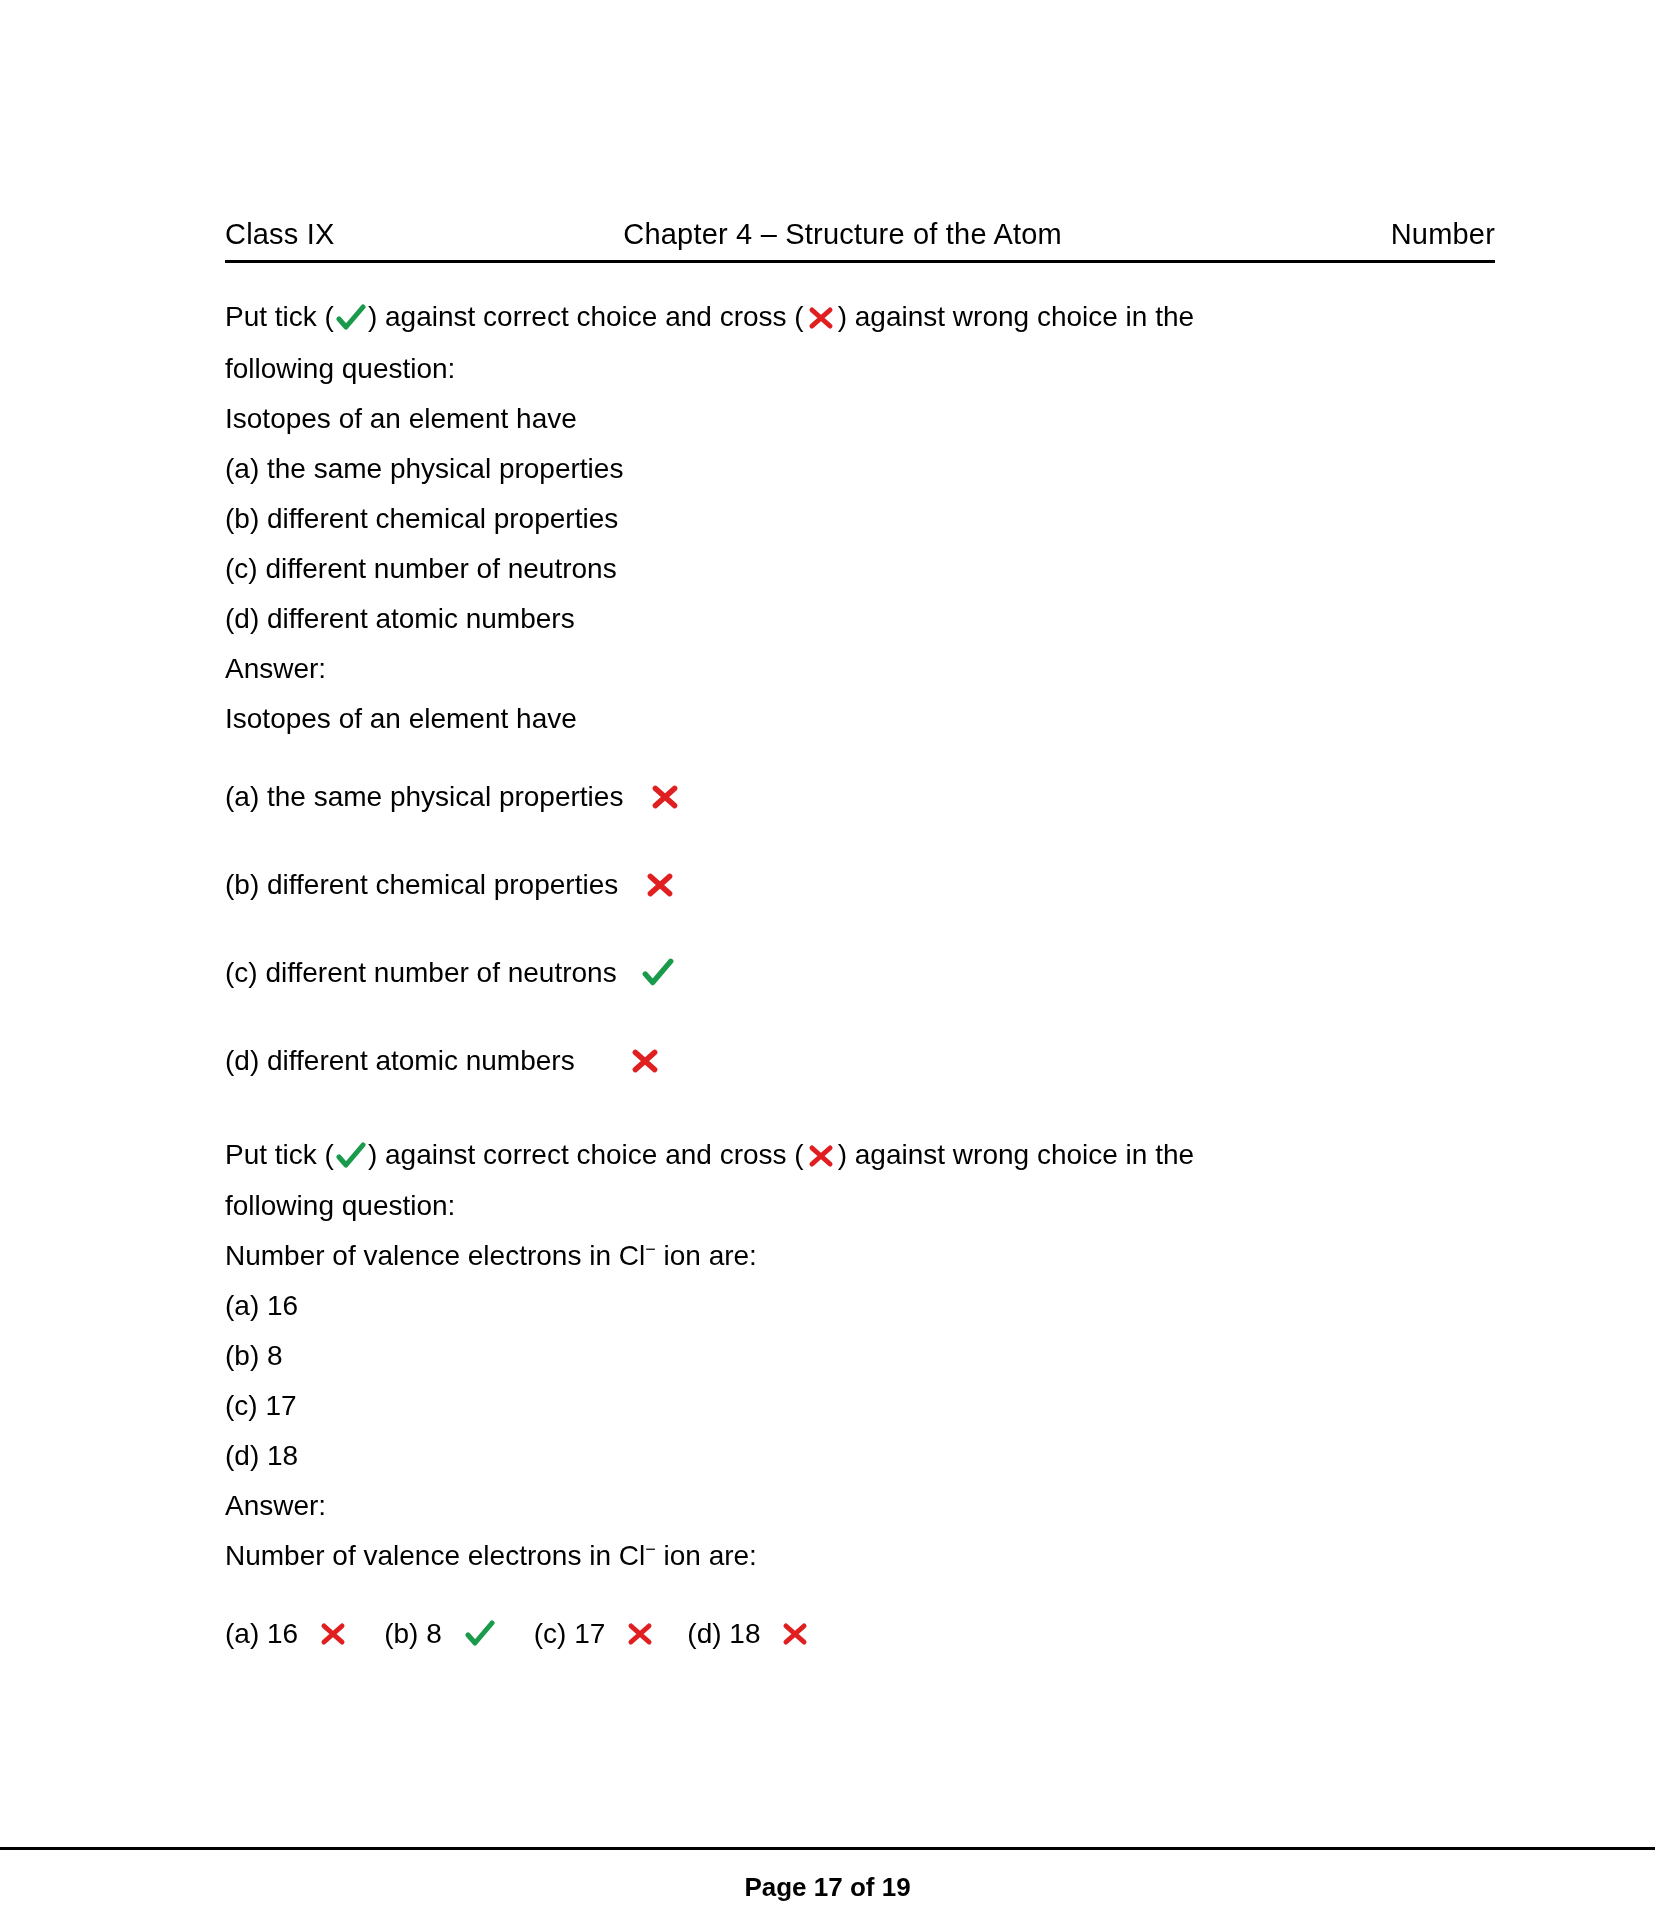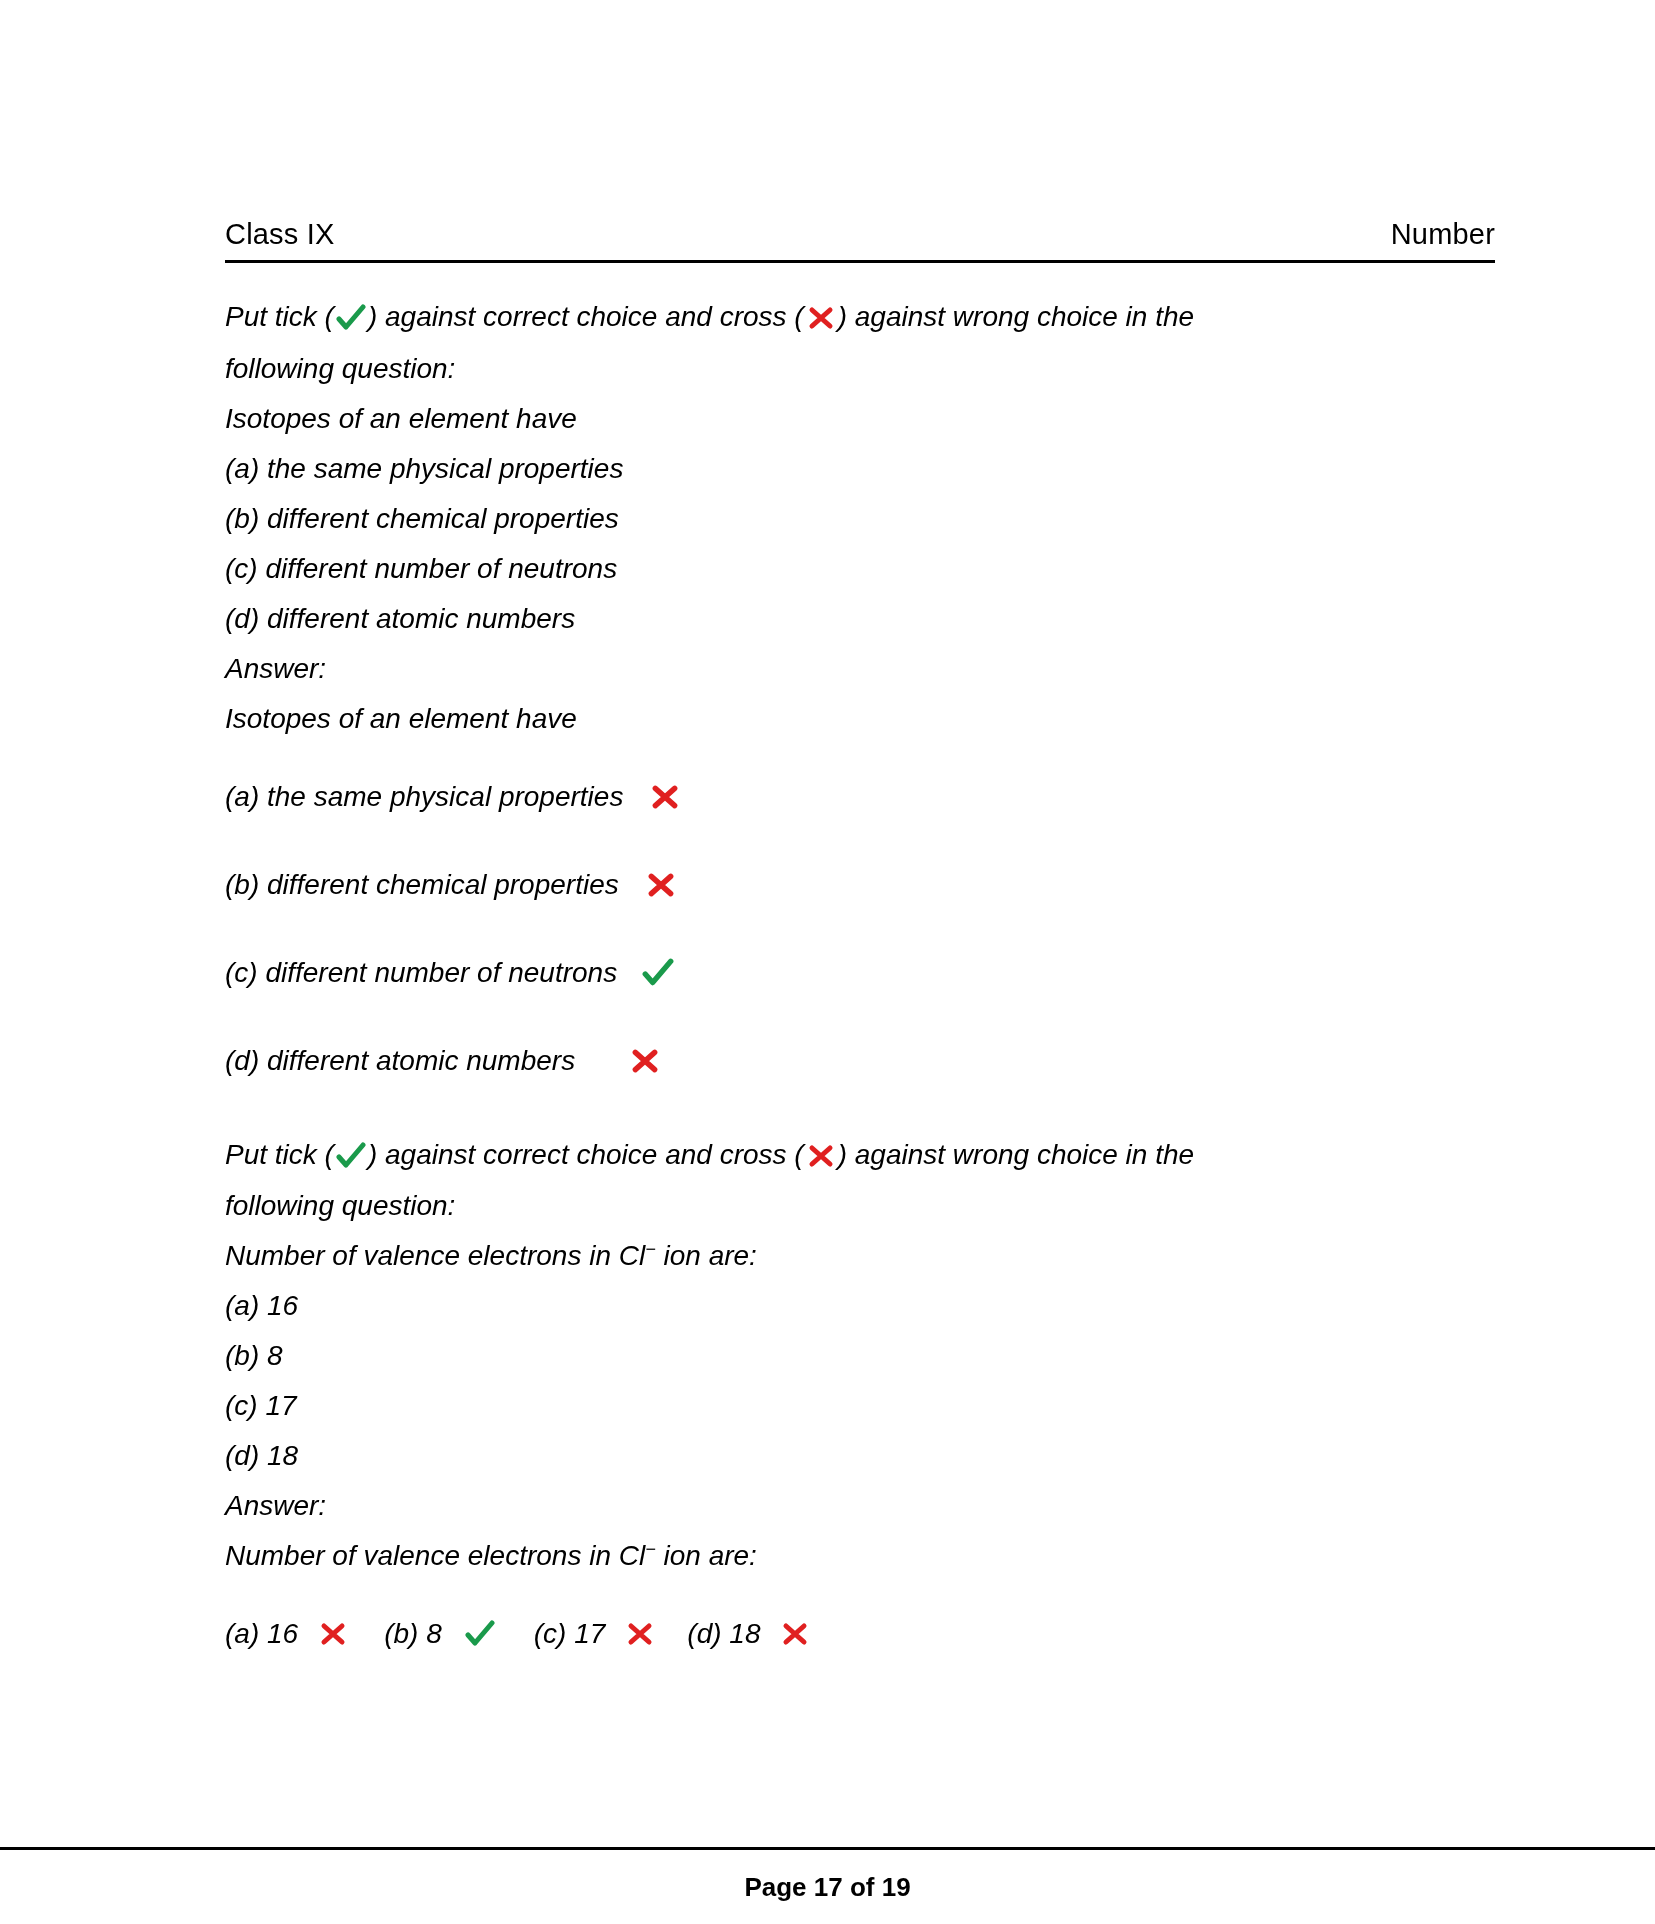--- a/index.html
+++ b/index.html
@@ -46,21 +46,20 @@
     width: 1270px;
     height: 0;
     border-top: 3px solid #000000;
   }
   
   .content {
     position: absolute;
     left: 225px;
     top: 292px;
     width: 1190px;
-    font-style: italic;
   }
   .para {
     font-size: 28px;
     line-height: 50px;
     text-align: justify;
     text-justify: inter-word;
     margin: 0 0 0 0;
   }
   .line {
     font-size: 28px;
@@ -125,20 +124,21 @@
   
   svg.gl { display: block; }
 </style>
 </head>
 <body>
 
 <div class="page">
 
   <div class="header">
     <span class="header-left">Class IX</span>
+    <span class="header-center">Chapter 4 – Structure of the Atom</span>
     <span class="header-right">Number</span>
   </div>
   <div class="header-rule"></div>
 
   <div class="content">
 
     <div class="para">
       <span>Put tick (</span><span class="mark-inline"><svg class="gl" width="32" height="28" viewBox="0 0 32 28" style="display:inline-block;vertical-align:middle;">
             <path d="M4 15 L11 23 L28 3" stroke="#1a9a4b" stroke-width="5" fill="none" stroke-linecap="round" stroke-linejoin="round"></path>
           </svg></span><span>) against correct choice and cross (</span><span class="mark-inline"><svg class="gl" width="26" height="24" viewBox="0 0 26 24" style="display:inline-block;vertical-align:middle;">

